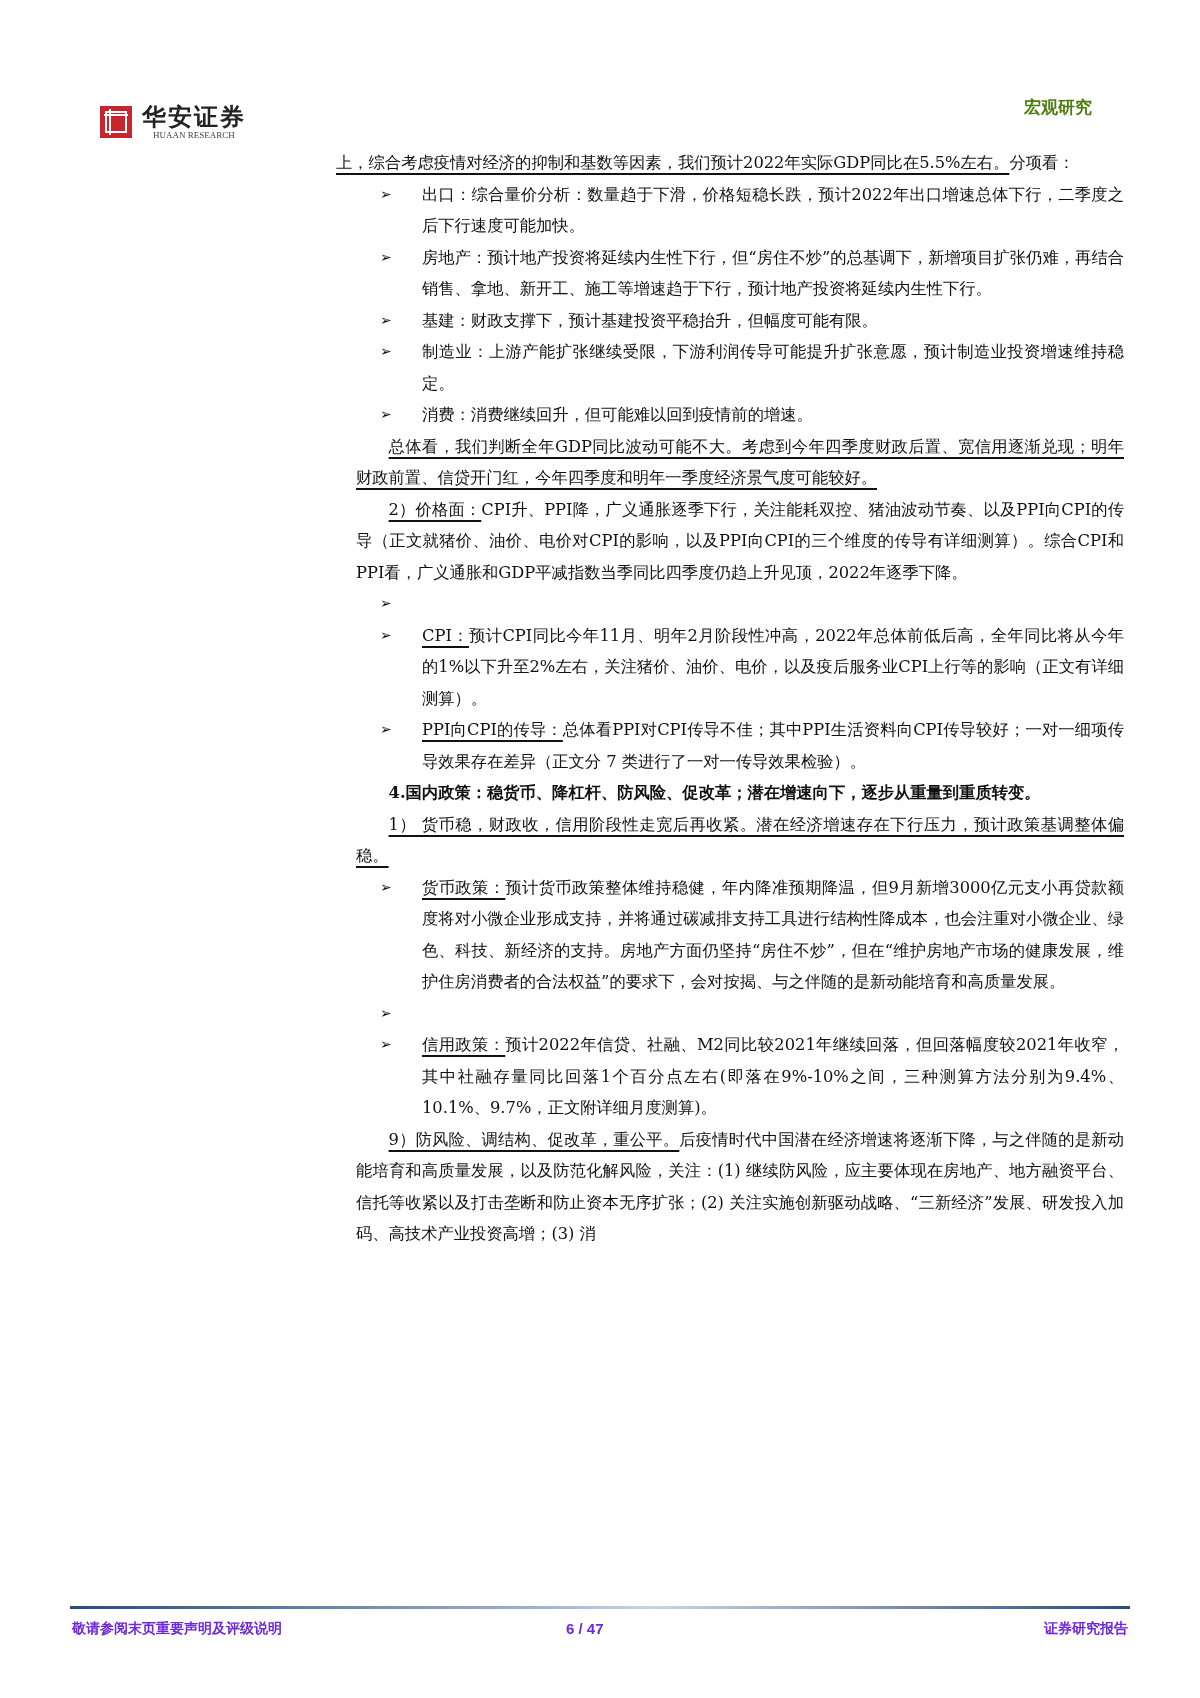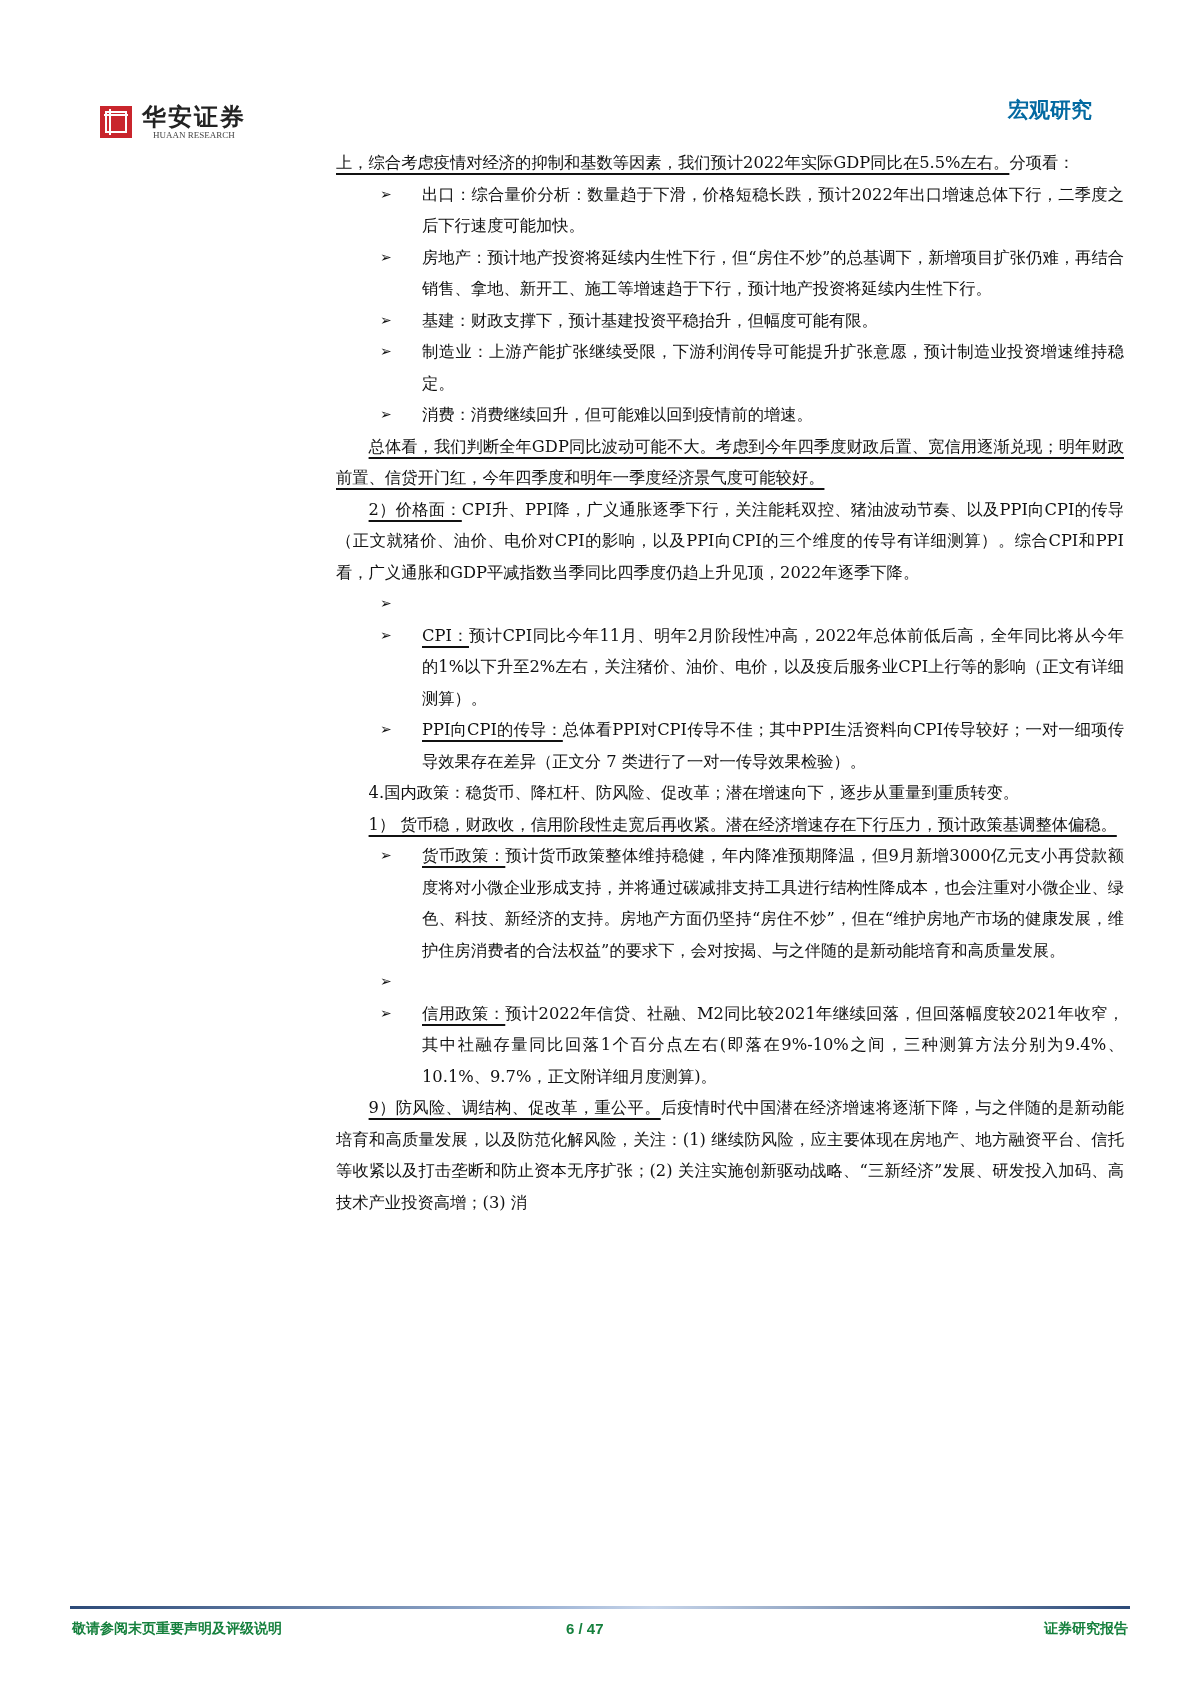--- a/index.html
+++ b/index.html
@@ -8,34 +8,34 @@
   .logo { position: absolute; left: 100px; top: 104px; display: flex; align-items: center; }
   .logo-mark { width: 32px; height: 32px; background: #c9252c; position: relative; }
   .logo-mark .inner { position: absolute; left: 5px; top: 5px; width: 22px; height: 22px;
         border: 2px solid #fff; box-sizing: border-box; }
   .logo-mark .h1 { position: absolute; left: 4px; right: 4px; top: 8px; height: 2px; background: #fff; }
   .logo-mark .v1 { position: absolute; left: 9px; top: 3px; bottom: 3px; width: 2px; background: #fff; }
   .logo-text { margin-left: 10px; }
   .logo-cn { font-size: 24px; letter-spacing: 2px; font-weight: bold; color: #222; line-height: 26px;
         font-family: "DejaVu Serif", serif; }
   .logo-en { font-size: 9px; color: #444; letter-spacing: 0px; font-family: "Liberation Serif", serif; text-align: center; }
-  .section-title { position: absolute; right: 108px; top: 96px; font-size: 21px; font-weight: bold;
-        color: #0369a1; font-family: Liberation Mono, monospace; }
+  .section-title { position: absolute; right: 108px; top: 96px; font-size: 17px; font-weight: bold;
+        color: #4d7c0f; font-family: Liberation Mono, monospace; }
   .content { position: absolute; left: 336px; top: 147px; width: 788px; font-size: 16.3px;
         line-height: 31.5px; text-align: justify; }
   p { margin: 0; }
-  .indent { text-indent: 2em; }
+  .indent { text-indent: 2em; margin-left: 20px; }
   .u { text-decoration: underline; text-underline-offset: 5px; text-decoration-thickness: 1.5px; }
   .bullet { display: flex; padding-left: 44px; }
   .bullet .mark { width: 42px; flex: none; font-size: 14px; }
   .bullet .txt { flex: 1; }
-  .bold { font-weight: normal; }
+  .bold { font-weight: bold; }
   .footer-line { position: absolute; left: 70px; top: 1606px; width: 1060px; height: 3px;
         background: linear-gradient(to right, #2c4a78 0%, #9fb5d6 45%, #c7d5ea 55%, #2c4a78 100%); }
-  .footer { position: absolute; top: 1620px; font-size: 14px; font-weight: bold; color: #15803d; }
+  .footer { position: absolute; top: 1620px; font-size: 14px; font-weight: bold; color: #6d28d9; }
   .footer-left { left: 72px; }
   .footer-mid { left: 566px; font-family: "Liberation Sans", sans-serif; font-size: 15px; }
   .footer-right { right: 72px; }
 </style>
 </head>
 <body>
 
 <div class="logo">
   <div class="logo-mark">
     <div class="inner"></div>

